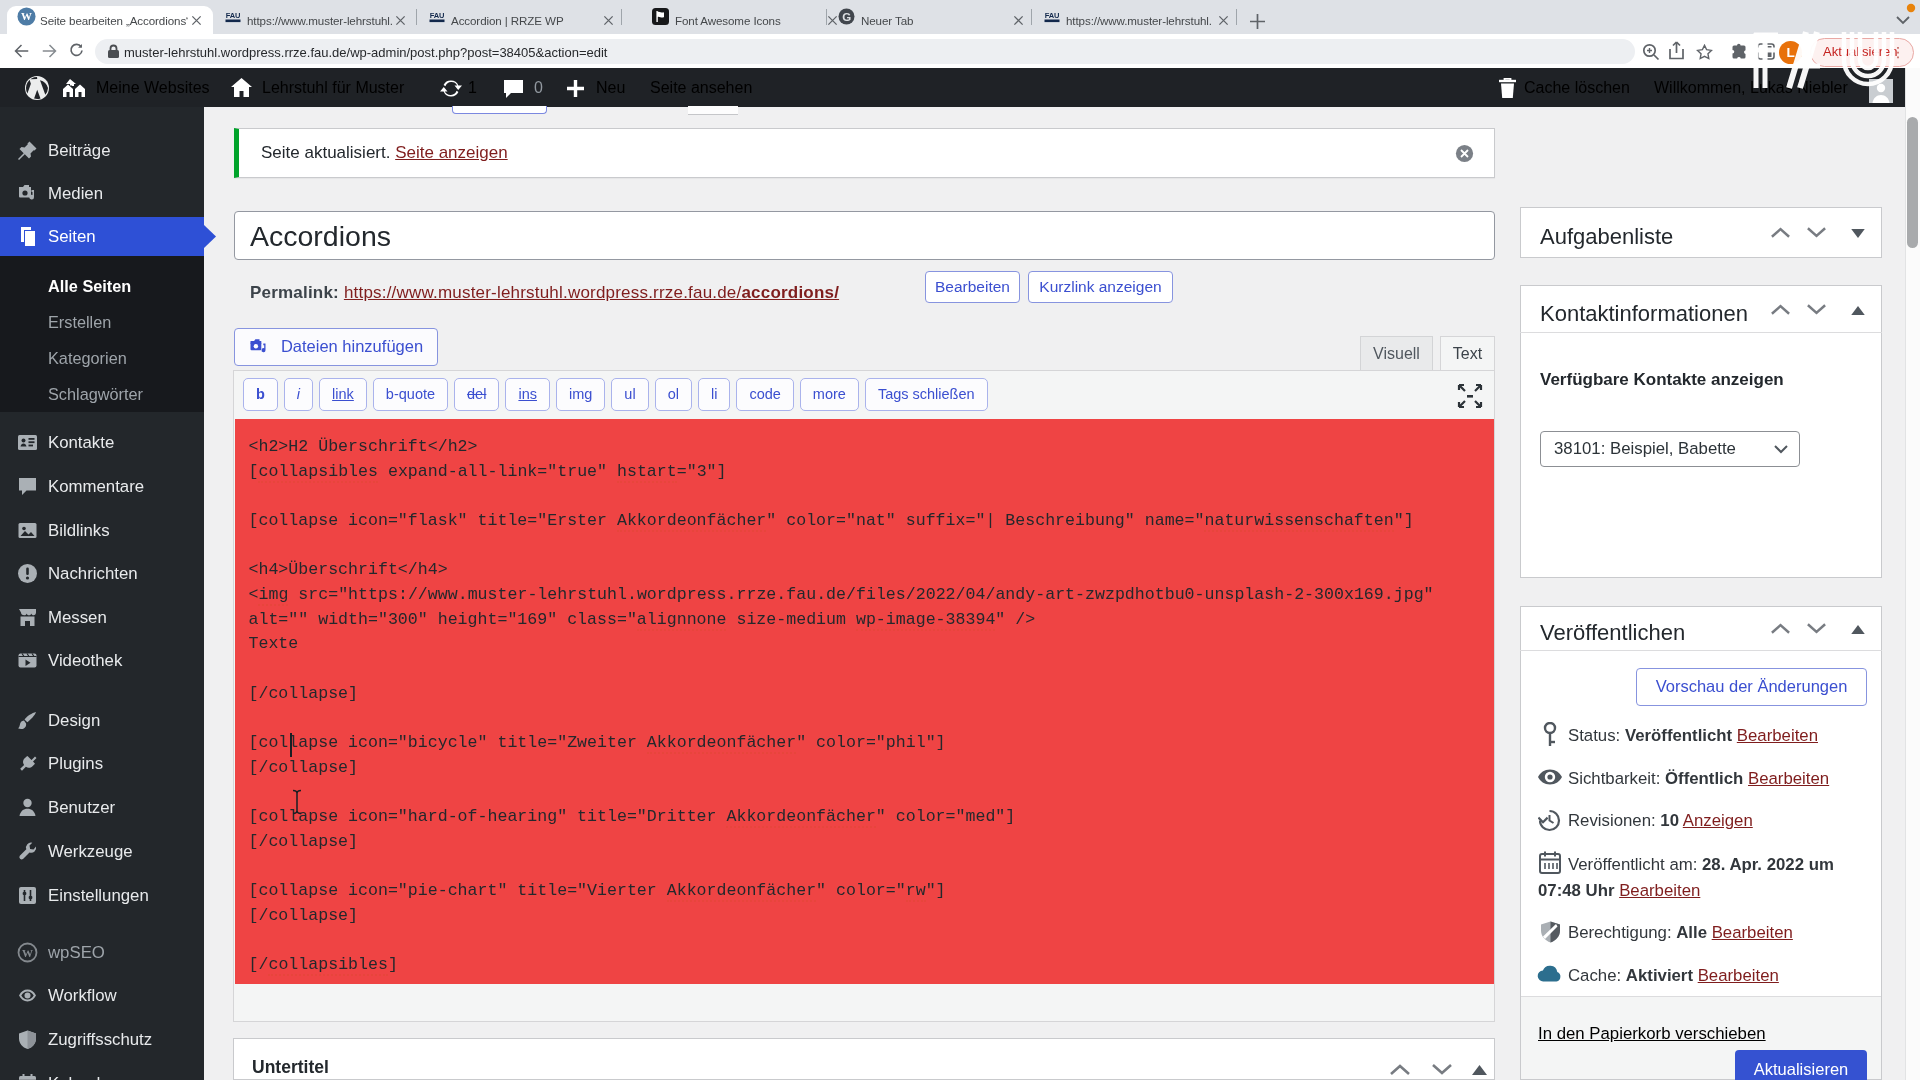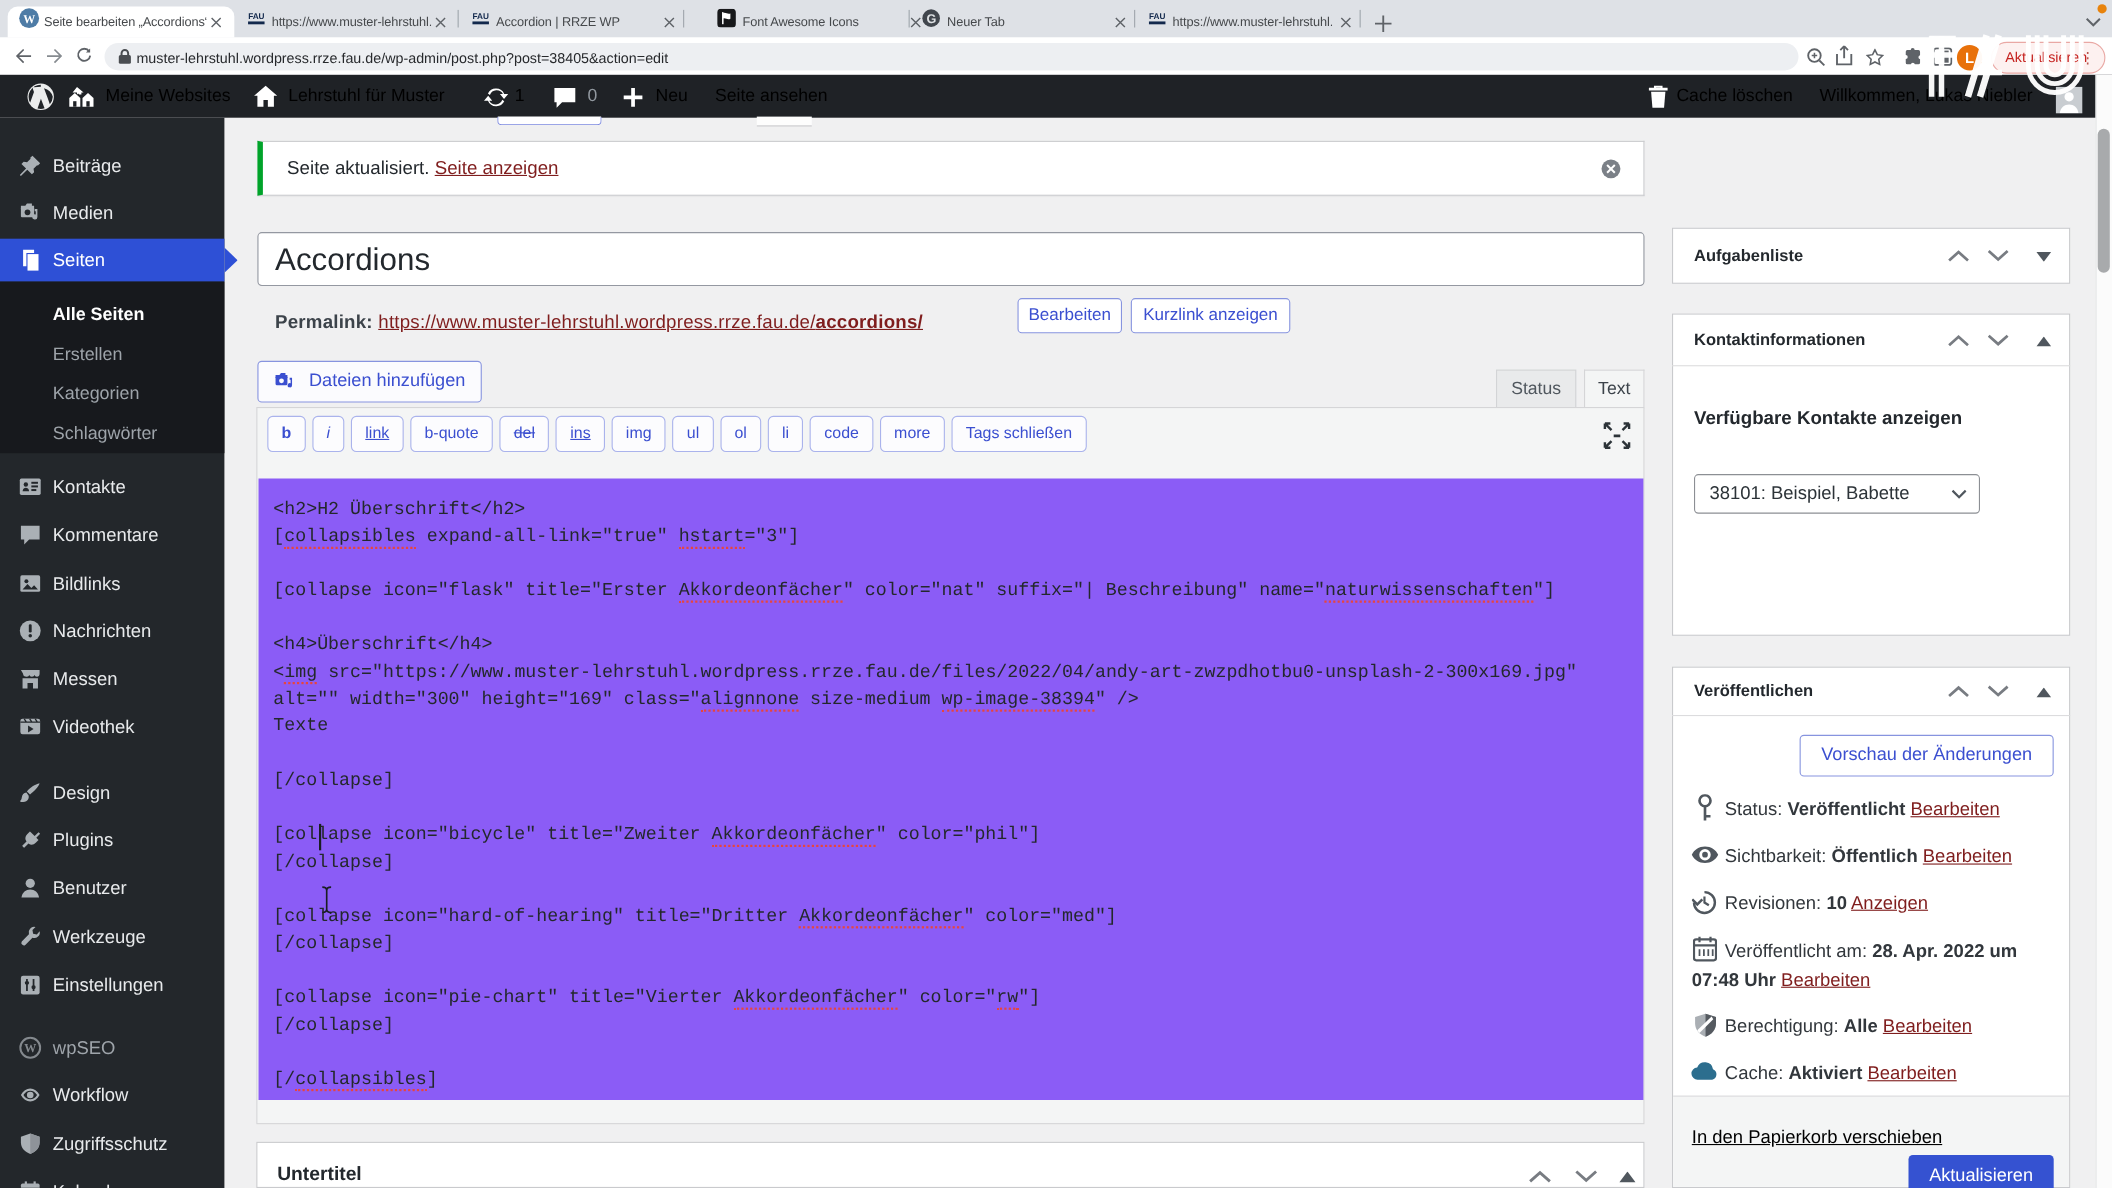--- a/index.html
+++ b/index.html
@@ -24,25 +24,25 @@
 .mi{position:absolute;left:0;width:204px;height:43px;color:#e8eaec;font-size:16.8px}
 .mi .lbl{position:absolute;left:48px;top:0;line-height:43px}
 .mi svg{position:absolute;left:17px;top:11px}
 #seitenact{position:absolute;left:0;top:217px;width:204px;height:39px;background:#2e50d6;color:#fff;font-size:16.8px}
 #subm{position:absolute;left:0;top:256px;width:204px;height:156px;background:#17191d}
 .smi{position:absolute;left:48px;width:150px;height:36px;line-height:36px;font-size:16.3px;color:#9ea4aa}
 
 .link{color:#7f1d1d;text-decoration:underline}
 .obtn{position:absolute;background:#fff;border:1.5px solid #8794df;border-radius:4px;color:#3b4fd0;text-align:center}
 .panel{position:absolute;background:#fff;border:1.5px solid #c9cacd}
-.ptitle{position:absolute;left:20px;font-weight:bold;font-size:15px;color:#23282d}
+.ptitle{position:absolute;left:20px;font-weight:normal;font-size:22px;color:#23282d}
 
 #edwrap{position:absolute;left:233px;top:370px;width:1262px;height:652px;background:#f4f5f5;border:1.5px solid #d5d5d7}
 .qt{position:relative;display:inline-block;margin:0 3px;height:33px;line-height:31px;padding:0 12px;background:#fcfcfe;border:1.5px solid #aab3ec;border-radius:5px;color:#3b4fd0;font-size:14.5px;vertical-align:top}
-#edtext{position:absolute;left:1px;top:64px;width:1259px;height:565px;background:#8b5cf6;overflow:hidden}
+#edtext{position:absolute;left:1px;top:48px;width:1259px;height:565px;background:#ef4444;overflow:hidden}
 #edtext pre{position:absolute;left:13.5px;top:16px;font-family:"Liberation Mono",monospace;font-size:16.6px;line-height:24.67px;color:#24282c;white-space:pre-wrap;width:1240px}
 .sq{border-bottom:2px dotted #e8453c}
 #edfoot{position:absolute;left:0px;top:613px;width:1259px;height:37px;background:#f4f5f5;border-top:1.5px solid #d8d9db;font-size:16.5px;color:#3c434a}
 
 .prow{position:absolute;left:1540px;font-size:16.8px;color:#32373c;white-space:nowrap}
 .prow b{font-weight:bold}
 .dash{position:absolute;left:1538px}
 </style>
 </head>
 <body>
@@ -367,21 +367,21 @@
 <div class="abs" style="left:250px;top:283px;font-size:17px;color:#3c434a;letter-spacing:.2px"><b>Permalink:</b> <a class="link" href="#">https://www.muster-lehrstuhl.wordpress.rrze.fau.de/<b>accordions/</b></a></div>
 <div class="obtn" style="left:925px;top:271px;width:95px;height:32px;line-height:29px;font-size:15.5px">Bearbeiten</div>
 <div class="obtn" style="left:1028px;top:271px;width:145px;height:32px;line-height:29px;font-size:15.5px">Kurzlink anzeigen</div>
 
 <div class="obtn" style="left:234px;top:328px;width:204px;height:38px;line-height:35px;font-size:16.5px;background:#fbfbfe"><svg style="position:absolute;left:14px;top:8px" width="21" height="21" viewBox="0 0 21 21">
       <path d="M1.5 4h3.6l1.3-1.8h4.1V4h1.8v2.6H1.5z" fill="#3b4fd0"></path>
       <rect x="1.5" y="5.2" width="10.8" height="8" rx="1" fill="#3b4fd0"></rect>
       <circle cx="6.9" cy="9.2" r="2.2" fill="#fbfbfe"></circle>
       <path d="M16.5 6.5v6.7a2 2 0 1 1-1.3-1.9V8.3h-.9V6.5z" fill="#3b4fd0"></path>
     </svg><span style="margin-left:32px">Dateien hinzufügen</span></div>
-<div class="abs" style="left:1360px;top:336px;width:73px;height:35px;background:#e9eaeb;border:1.5px solid #d3d4d6;color:#50575e;font-size:16px;text-align:center;line-height:33px">Status</div>
+<div class="abs" style="left:1360px;top:336px;width:73px;height:35px;background:#e9eaeb;border:1.5px solid #d3d4d6;color:#50575e;font-size:16px;text-align:center;line-height:33px">Visuell</div>
 <div class="abs" style="left:1440px;top:336px;width:55px;height:36px;background:#f4f5f5;border:1.5px solid #d5d5d7;border-bottom:none;color:#3c434a;font-size:16px;text-align:center;line-height:34px">Text</div>
 
 <div id="edwrap">
   <div style="position:absolute;left:6px;top:7px;white-space:nowrap">
     <span class="qt" style="font-weight:bold">b</span><span class="qt" style="font-style:italic">i</span><span class="qt" style="text-decoration:underline">link</span><span class="qt">b-quote</span><span class="qt" style="text-decoration:line-through">del</span><span class="qt" style="text-decoration:underline">ins</span><span class="qt">img</span><span class="qt">ul</span><span class="qt">ol</span><span class="qt">li</span><span class="qt">code</span><span class="qt">more</span><span class="qt">Tags schließen</span>
   </div>
   <svg style="position:absolute;left:1223px;top:12px" width="26" height="26" viewBox="0 0 26 26">
       <path d="M10 12h6v2.6h-6z" fill="#2c3338"></path>
       <path d="M2 2l6 6M2 2v5M2 2h5" stroke="#2c3338" stroke-width="2.2" fill="none"></path>
       <path d="M24 2l-6 6M24 2v5M24 2h-5" stroke="#2c3338" stroke-width="2.2" fill="none"></path>

